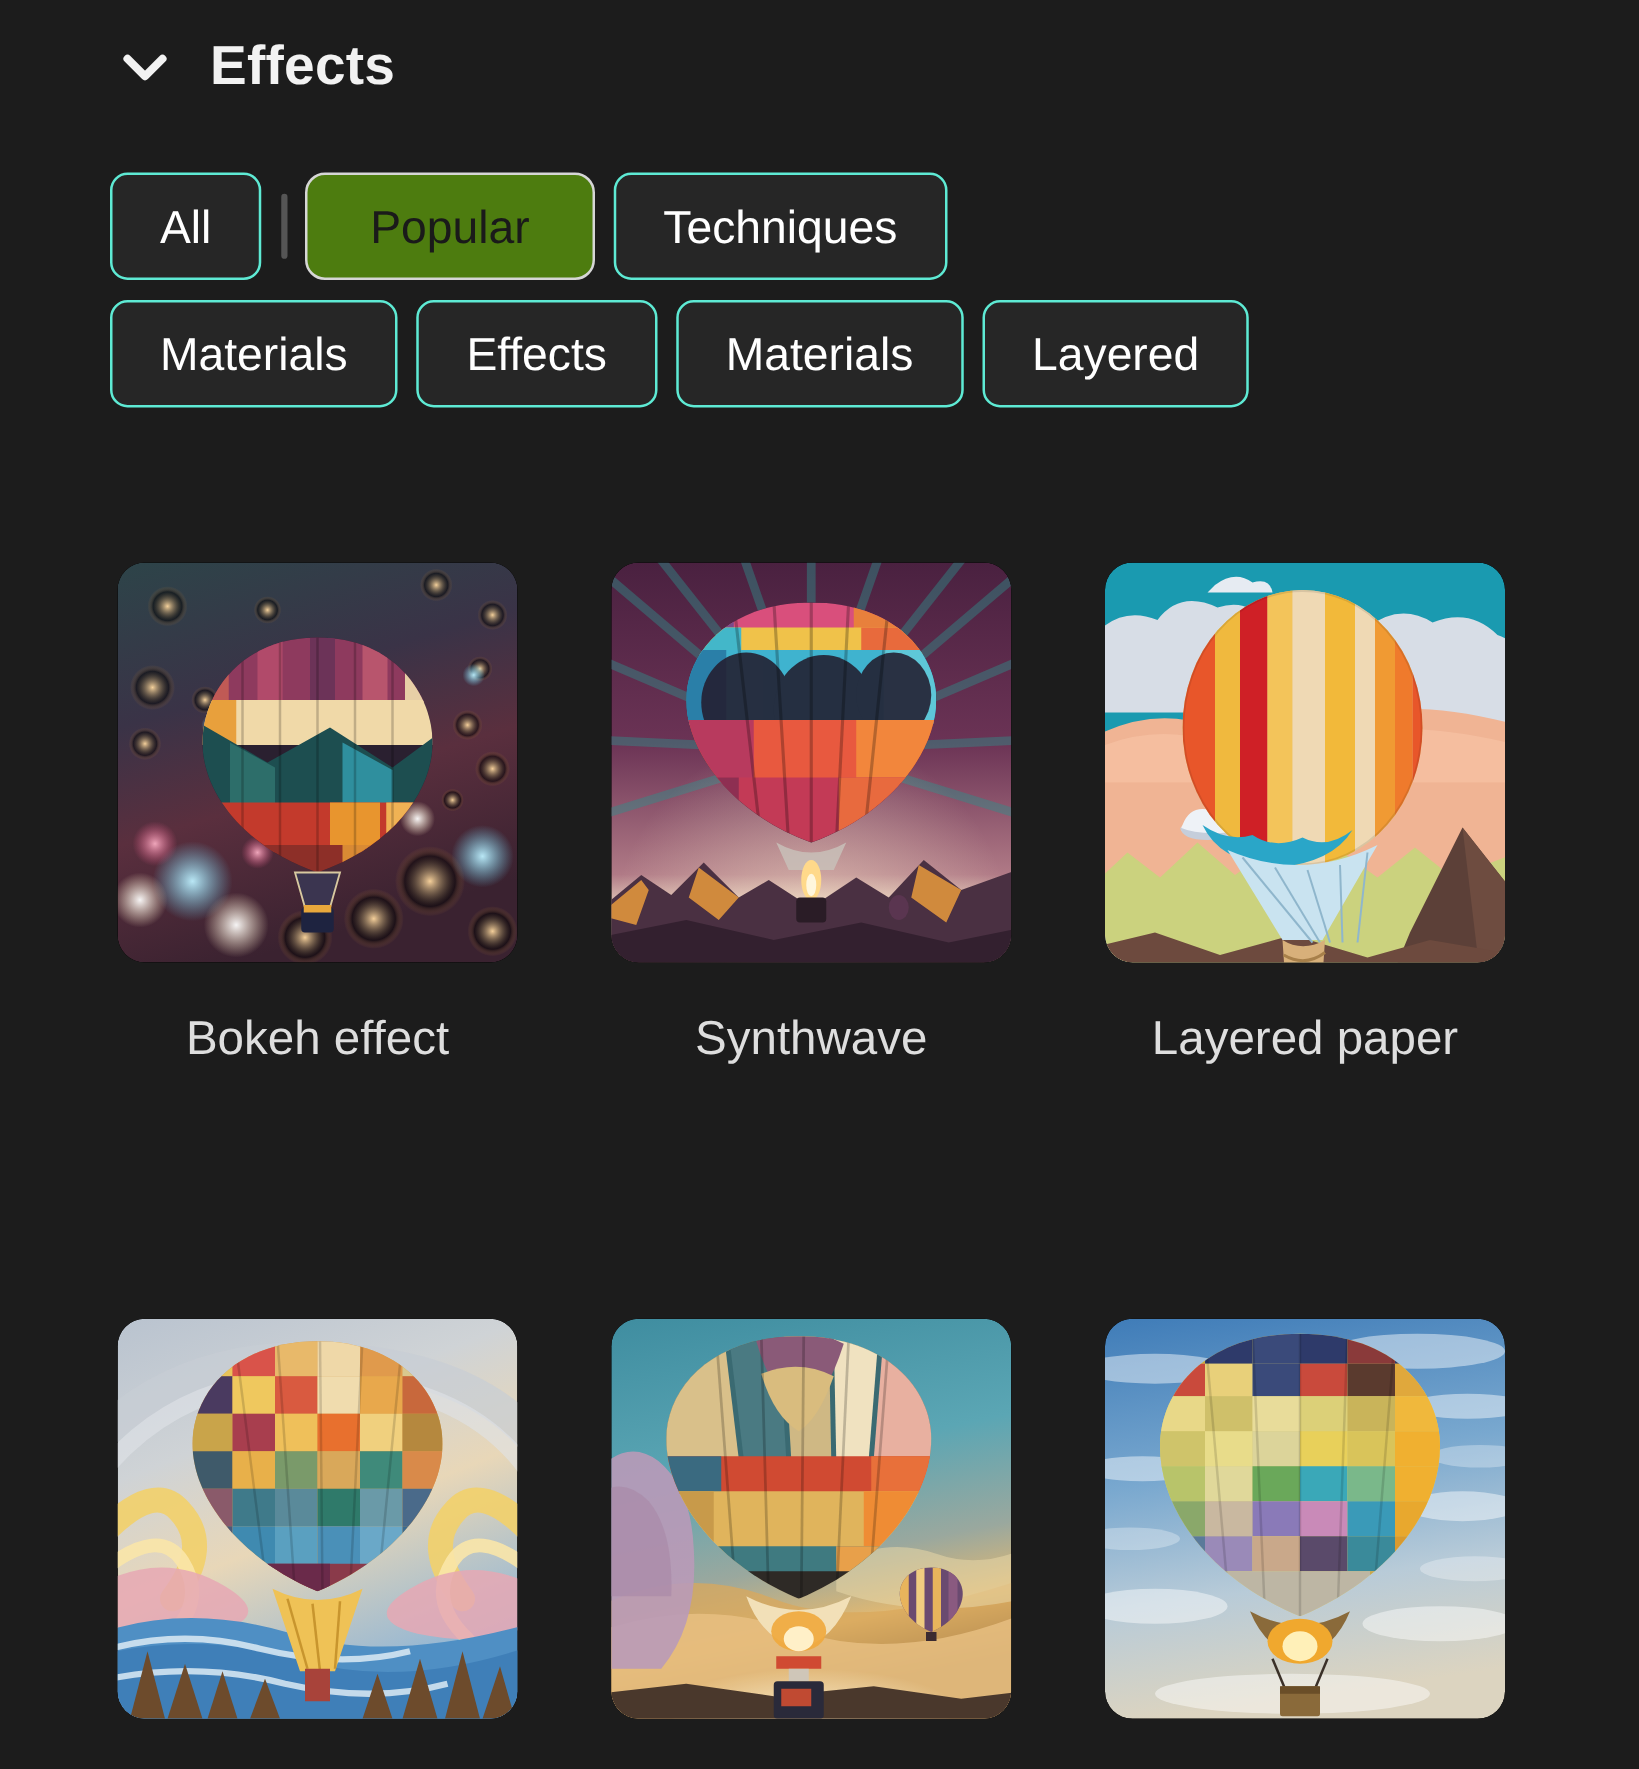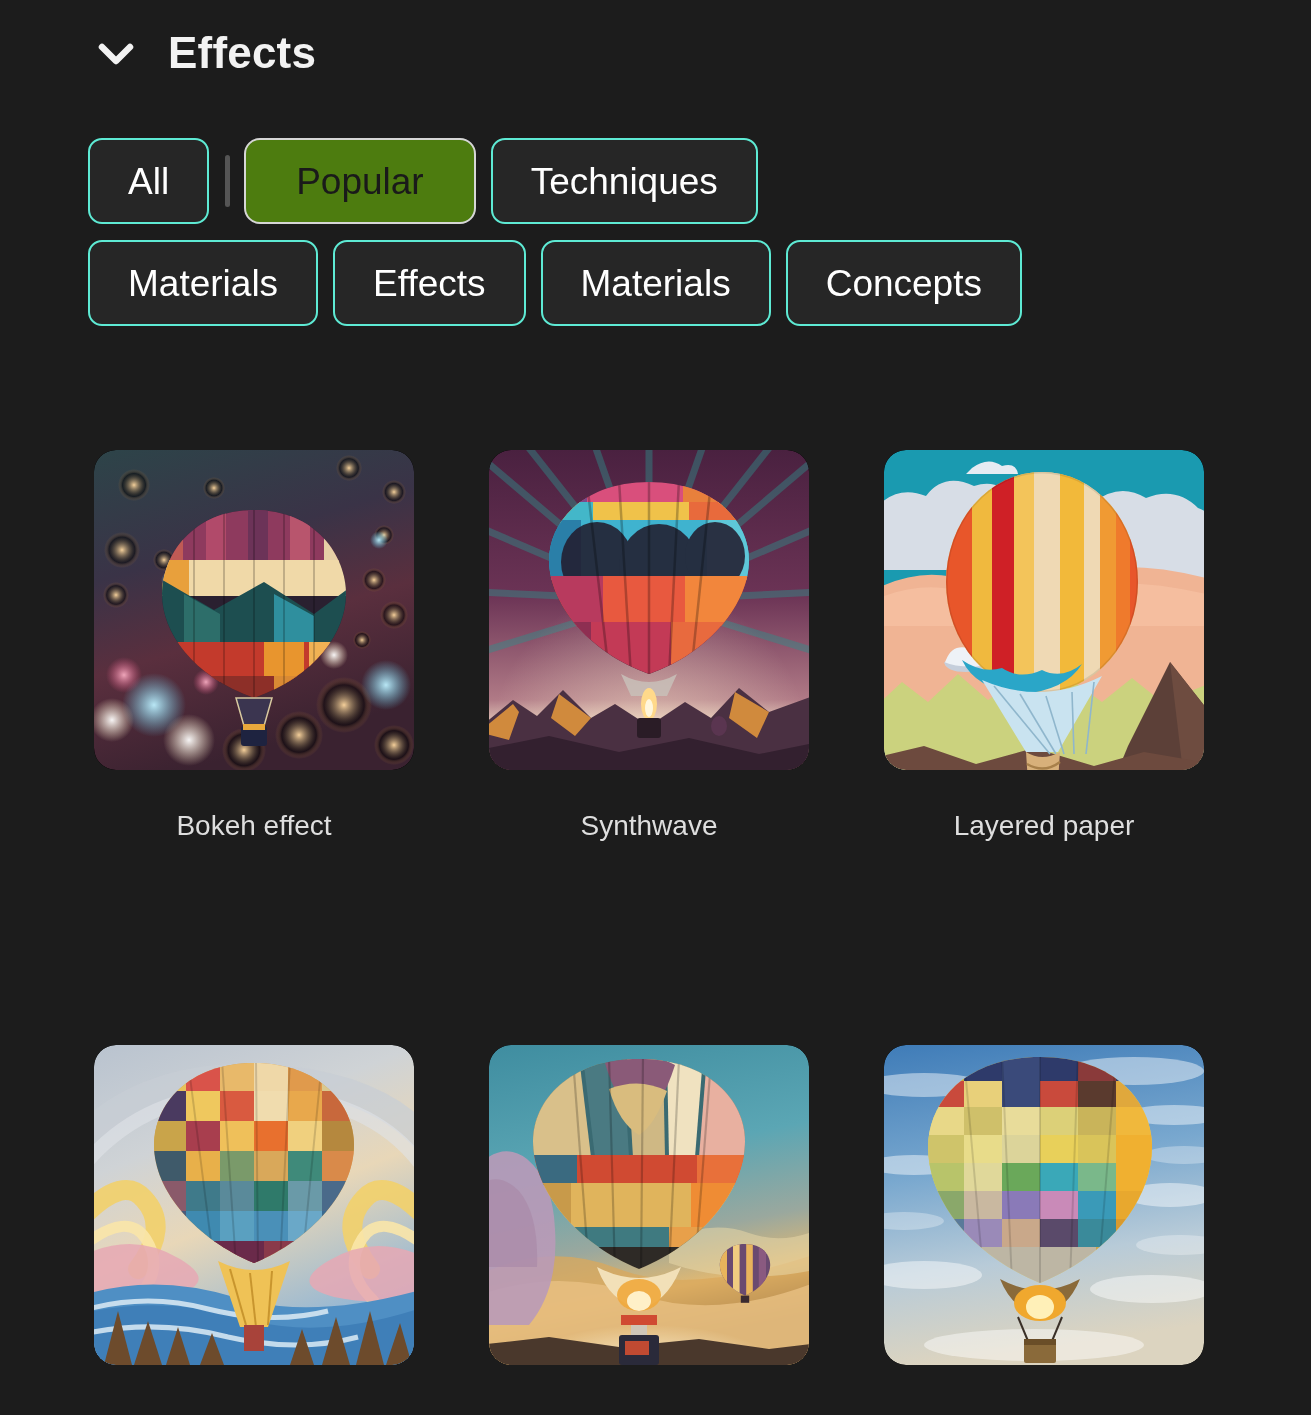--- a/index.html
+++ b/index.html
@@ -107,21 +107,21 @@
     height: 320px;
     border-radius: 22px;
     overflow: hidden;
     position: relative;
     background: #000;
   }
   .thumb svg { display: block; width: 320px; height: 320px; }
   .cell-label {
     margin-top: 42px;
     text-align: center;
-    font-size: 28px;
+    font-size: 38px;
     color: #dedede;
     line-height: 1;
     white-space: nowrap;
   }
 </style>
 </head>
 <body>
 
 <div class="panel-header">
   <span class="chevron">
@@ -138,21 +138,21 @@
     <div class="chip">All</div>
     <div class="chip-divider"></div>
     <div class="chip selected">Popular</div>
     <div class="chip">Techniques</div>
   </div>
 
   <div class="chip-row">
     <div class="chip">Materials</div>
     <div class="chip">Effects</div>
     <div class="chip">Materials</div>
-    <div class="chip">Concepts</div>
+    <div class="chip">Layered</div>
   </div>
 
 </div>
 
 <div class="grid">
 
   <div class="cell">
     <div class="thumb">
       <svg viewBox="0 0 320 320" aria-hidden="true">
         <defs>

